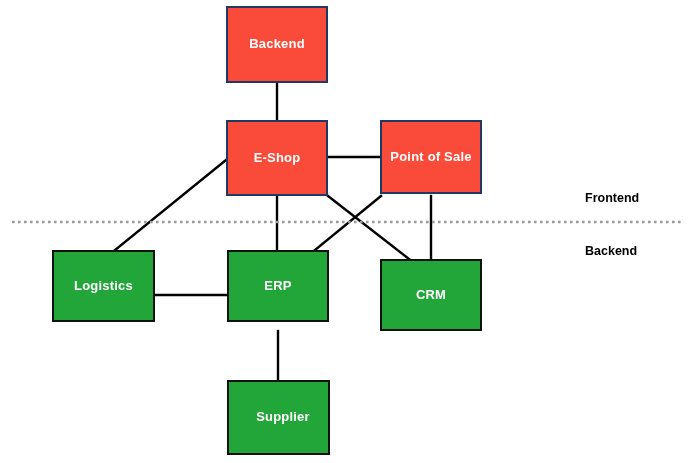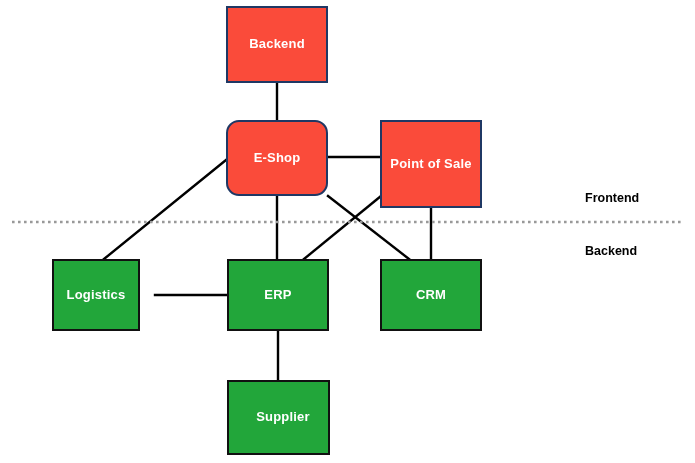--- a/index.html
+++ b/index.html
@@ -77,30 +77,30 @@
       </g>
     <g id="divider-group">
         <line x1="12" y1="222" x2="683" y2="222" stroke="#999999" stroke-width="2.6" stroke-dasharray="2.6 3.4"></line>
       </g>
   </svg>
 
   <div id="nodes-group">
       <div class="node frontend" style="left: 226px; top: 6px; width: 102px; height: 77px;">
         <span>Backend</span>
       </div>
-      <div class="node frontend" style="left: 226px; top: 120px; width: 102px; height: 76px; border-radius: 13px;">
+      <div class="node frontend" style="left: 226px; top: 120px; width: 102px; height: 76px;">
         <span>E-Shop</span>
       </div>
-      <div class="node frontend" style="left: 380px; top: 120px; width: 102px; height: 88px;">
+      <div class="node frontend" style="left: 380px; top: 120px; width: 102px; height: 74px;">
         <span>Point of Sale</span>
       </div>
-      <div class="node backend" style="left: 52px; top: 259px; width: 88px; height: 72px; align-items: center;">
+      <div class="node backend" style="left: 52px; top: 250px; width: 103px; height: 72px; align-items: center;">
         <span>Logistics</span>
       </div>
-      <div class="node backend" style="left: 227px; top: 259px; width: 102px; height: 72px;">
+      <div class="node backend" style="left: 227px; top: 250px; width: 102px; height: 72px;">
         <span>ERP</span>
       </div>
       <div class="node backend" style="left: 380px; top: 259px; width: 102px; height: 72px; justify-content: center;">
         <span>CRM</span>
       </div>
       <div class="node backend" style="left: 227px; top: 380px; width: 103px; height: 75px; padding-left: 9px;">
         <span>Supplier</span>
       </div>
     </div>
   <div id="zones-group">

